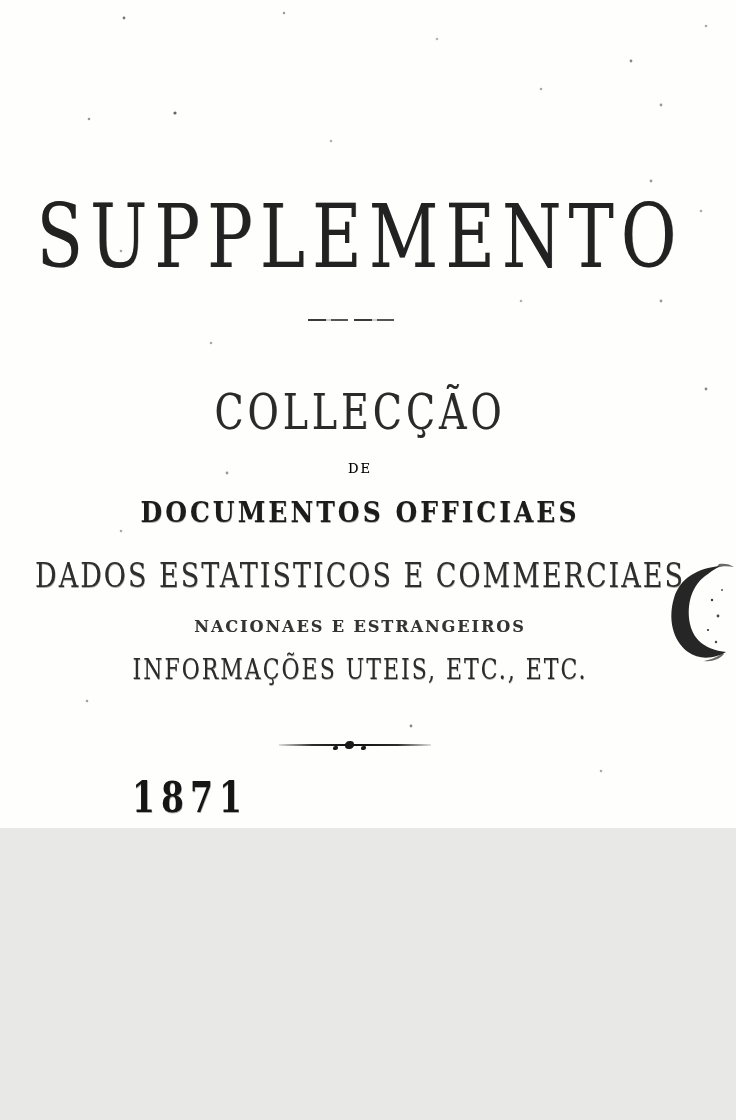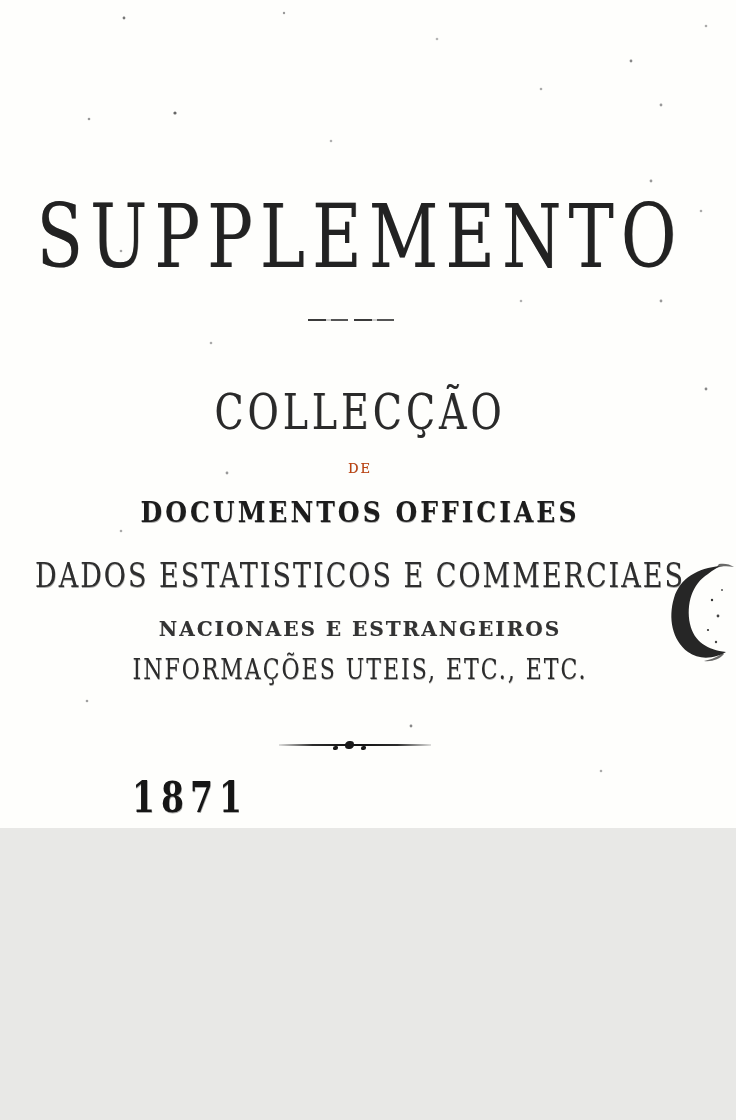--- a/index.html
+++ b/index.html
@@ -48,39 +48,39 @@
     top: 384px;
     font-size: 38px;
     letter-spacing: 4px;
     transform: scaleY(1.28);
     color: #2a2a2a;
   }
   .connector {
     top: 461px;
     font-size: 13px;
     letter-spacing: 2px;
-    color: #c2410c;
+    color: #000000;
   }
   .line-documentos {
     top: 496px;
     font-size: 25px;
     font-weight: bold;
     letter-spacing: 3px;
     transform: scaleY(1.15);
   }
   .line-dados {
     top: 556px;
     font-size: 27px;
     letter-spacing: 2px;
     transform: scaleY(1.25);
     color: #2e2e2e;
   }
   .line-nacionaes {
     top: 617px;
-    font-size: 20px;
+    font-size: 16px;
     letter-spacing: 2px;
     font-weight: bold;
     color: #333;
   }
   .line-informacoes {
     top: 654px;
     font-size: 22px;
     letter-spacing: 2px;
     transform: scaleY(1.25);
     color: #2b2b2b;

